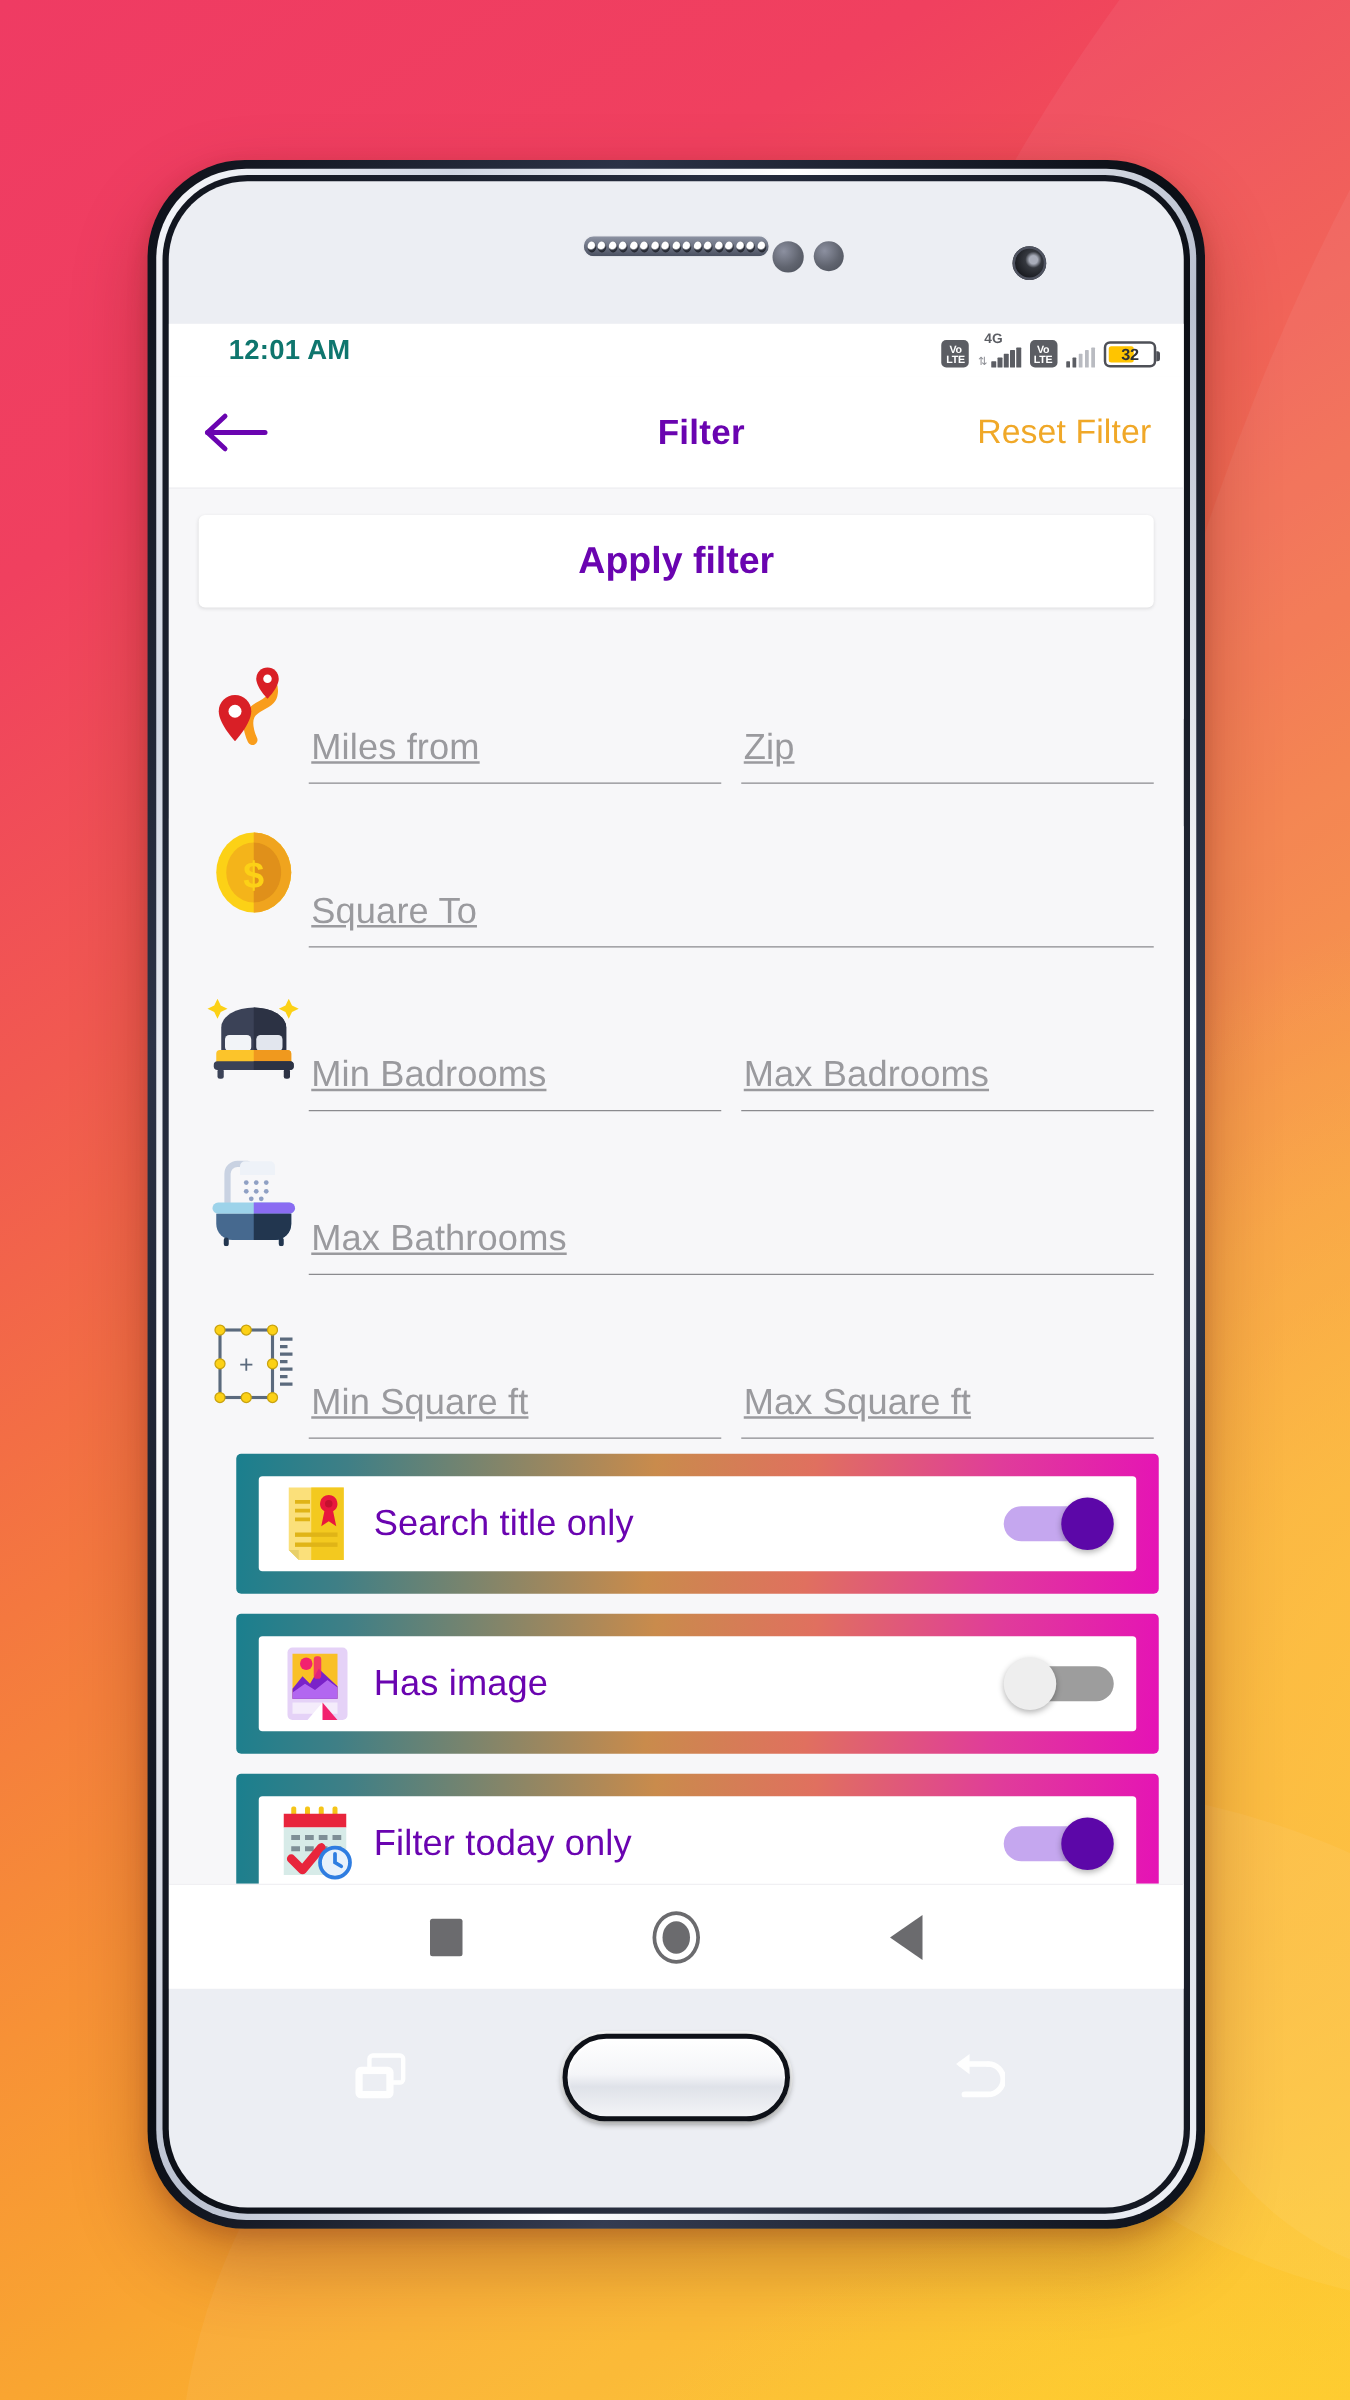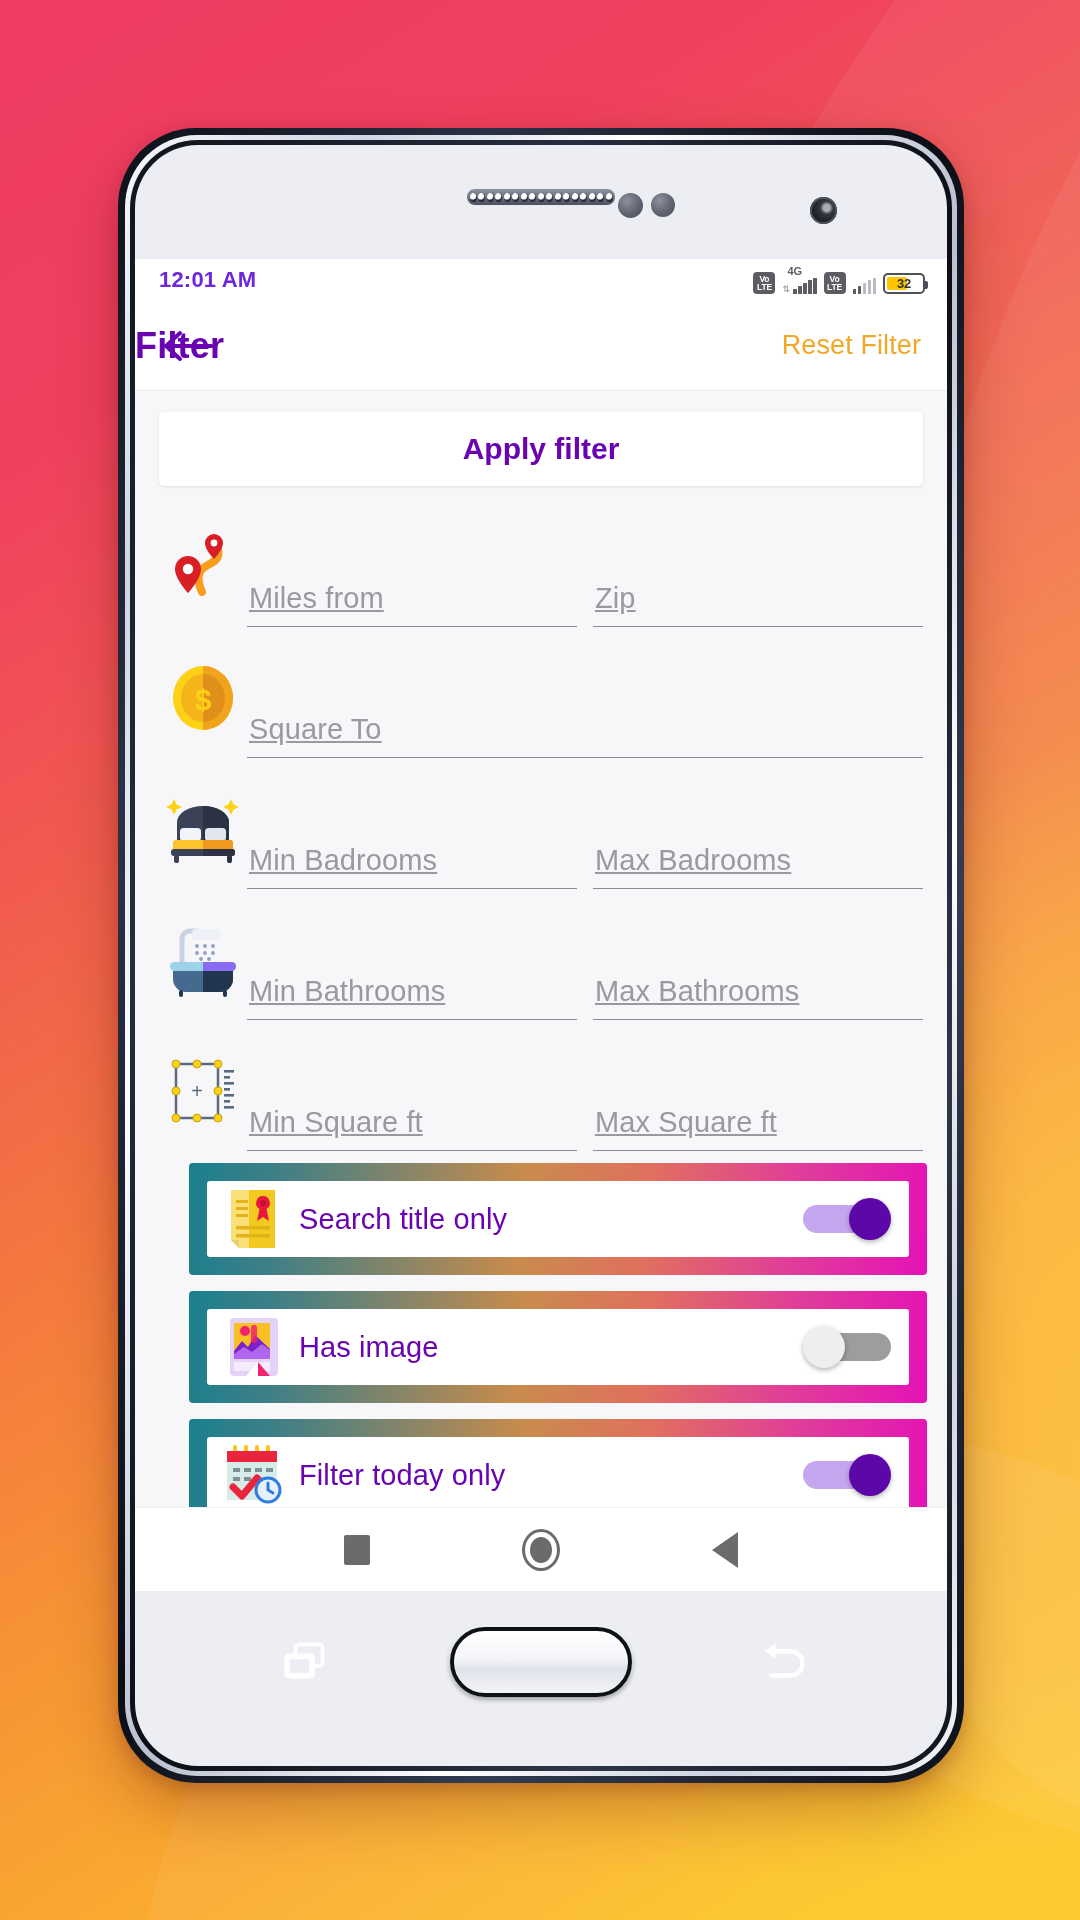--- a/index.html
+++ b/index.html
@@ -99,21 +99,21 @@
     background: #f7f7f9;
     overflow: hidden;
   }
 
   
   .statusbar {
     height: 42px; background: #ffffff;
     display: flex; align-items: center; justify-content: space-between;
     padding: 0 22px 0 24px;
   }
-  .clock { font-size: 22px; font-weight: bold; color: #6d28d9; letter-spacing: .2px; }
+  .clock { font-size: 22px; font-weight: bold; color: #0f766e; letter-spacing: .2px; margin-left: 24px; }
   .sysicons { display: flex; align-items: flex-end; gap: 7px; }
   .volte {
     width: 22px; height: 22px; border-radius: 4px;
     background: #5b5d63; color: #fff;
     display: flex; flex-direction: column; align-items: center; justify-content: center;
     line-height: 1; font-size: 8.5px; font-weight: bold; letter-spacing: -.2px;
   }
   .volte span { display: block; }
   .sigwrap { display: flex; flex-direction: column; align-items: flex-start; }
   .gtag { font-size: 11px; font-weight: bold; color: #5b5d63; line-height: 1; margin-bottom: 1px; margin-left: 5px; }
@@ -138,23 +138,24 @@
 
   
   .appbar {
     height: 90px; background: #fff;
     display: flex; align-items: center; padding: 0 26px 0 28px;
     border-bottom: 1px solid #ececf0;
     position: relative;
   }
   .backbtn { width: 56px; height: 56px; display: flex; align-items: center; }
   .appbar-title {
-    position: absolute; left: 0; right: 0; 
-    font-size: 36px; font-weight: bold; color: #6a04b0; letter-spacing: .2px;
+    position: absolute; left: 0; right: 0; text-align: center;
+    font-size: 28px; font-weight: bold; color: #6a04b0; letter-spacing: .2px;
     pointer-events: none;
+    padding-left: 40px;
   }
   .reset-filter {
     margin-left: auto; font-size: 27px; color: #f0a828; font-weight: normal;
     letter-spacing: .1px; z-index: 2;
   }
 
   
   .content { background: #f7f7f9; padding: 0 0 0 0; height: calc(100% - 42px - 90px - 84px); }
   .apply-wrap { padding: 21px 24px 4px 24px; }
   .apply-btn {
@@ -408,21 +409,20 @@
                 </g>
                 <rect x="4" y="39" width="66" height="9" rx="4.5" fill="#9dd3ea"></rect>
                 <path d="M37 39 h28.5 a4.5 4.5 0 0 1 0 9 H37z" fill="#8a6cf2"></path>
                 <path d="M7 48 h60 v8 a13 13 0 0 1-13 13 H20 a13 13 0 0 1-13-13z" fill="#46698f"></path>
                 <path d="M37 48 h30 v8 a13 13 0 0 1-13 13 H37z" fill="#22364f"></path>
                 <rect x="13" y="67" width="4" height="7" rx="2" fill="#22364f"></rect>
                 <rect x="57" y="67" width="4" height="7" rx="2" fill="#22364f"></rect>
               </svg>
             </div>
             <div class="inputs">
-              <div class="inp">Min Bathrooms</div>
               <div class="inp">Max Bathrooms</div>
             </div>
           </div>
 
           <div class="field-row">
             <div class="row-icon">
               <svg width="74" height="74" viewBox="0 0 74 74">
                 <rect x="10" y="10" width="42" height="54" fill="none" stroke="#5b6a7d" stroke-width="2.5"></rect>
                 <text x="31" y="44" font-size="20" text-anchor="middle" fill="#5b6a7d" font-family="Liberation Sans, sans-serif">+</text>
                 <g fill="#fcd116" stroke="#c9a30f" stroke-width="1">

